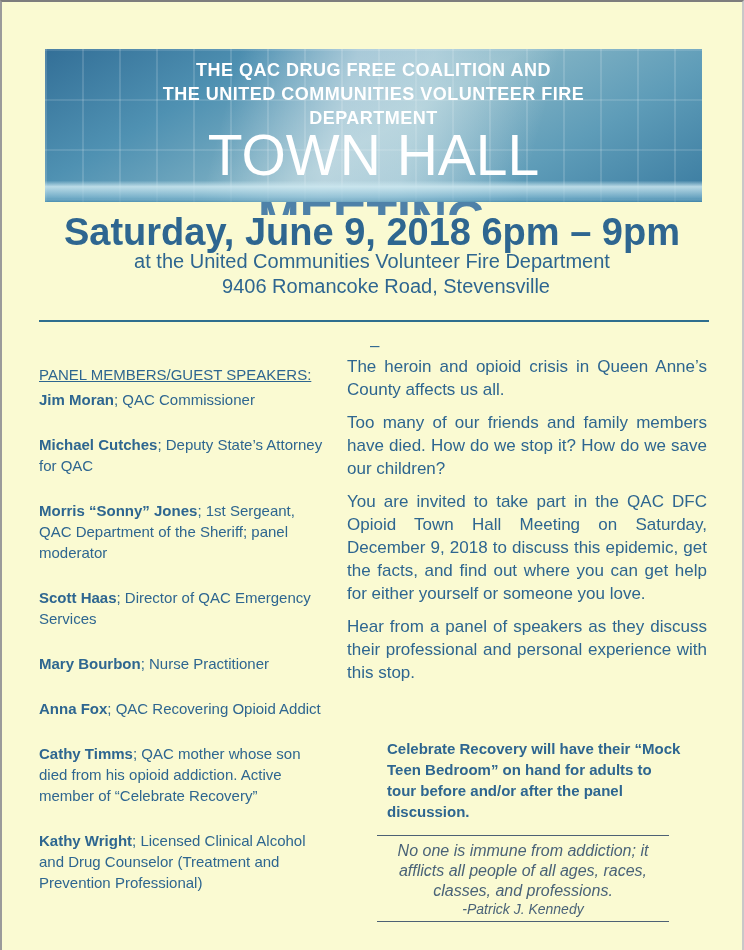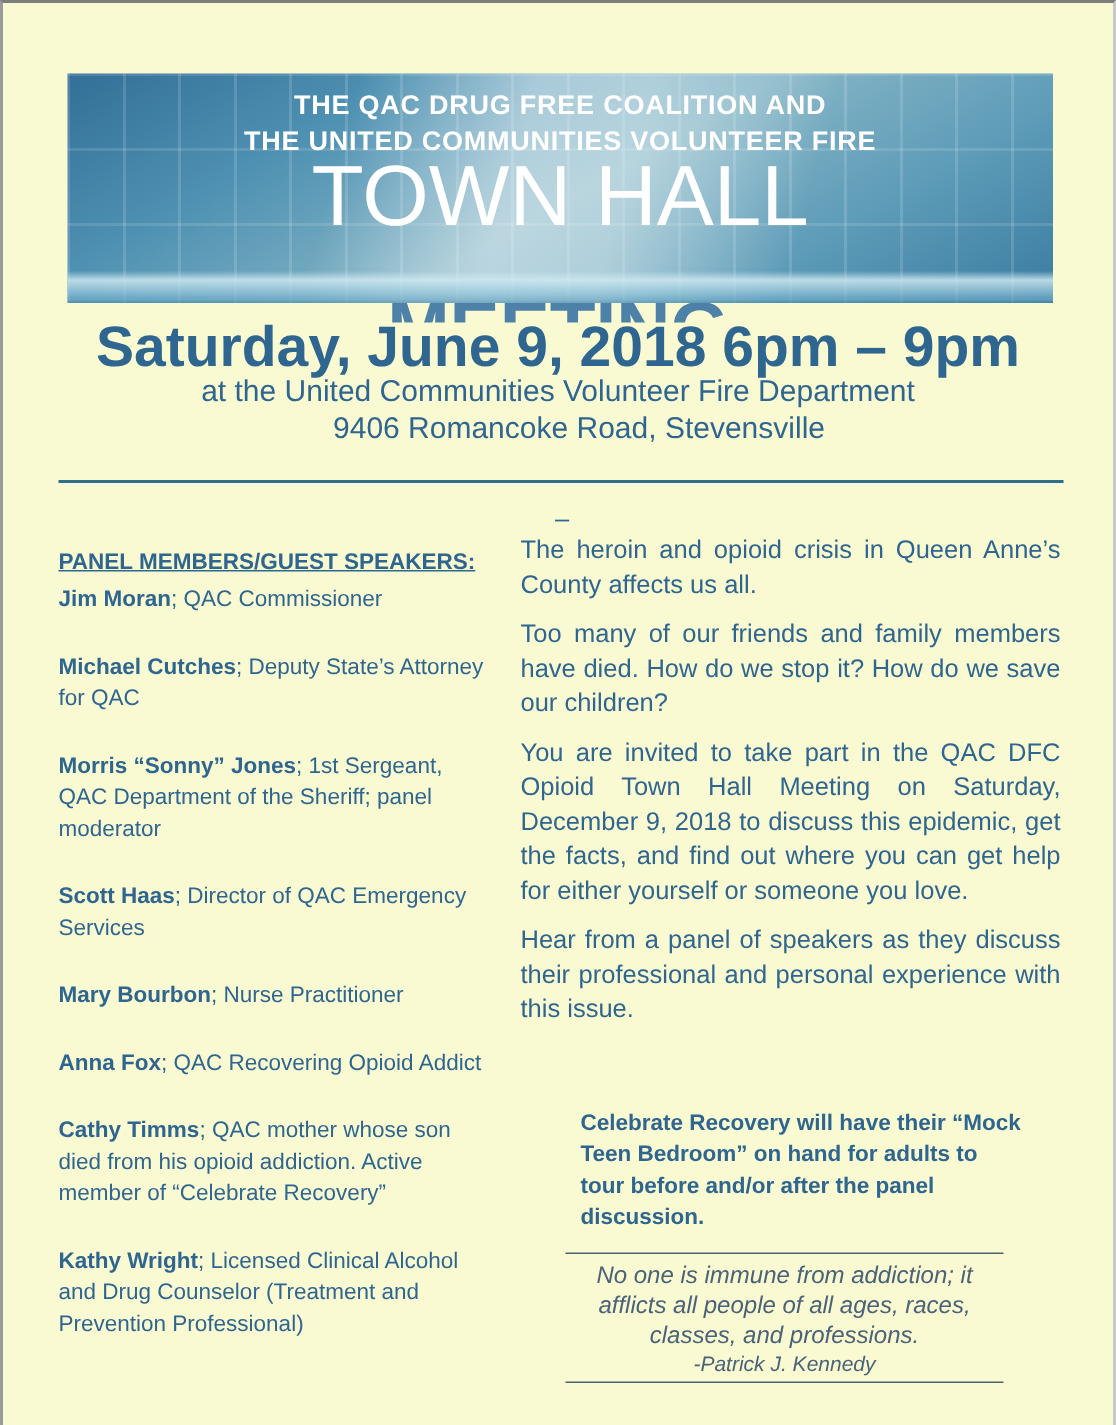--- a/index.html
+++ b/index.html
@@ -45,21 +45,21 @@
   }
   
   .date-block{position:absolute;left:0;top:214px;width:100%;text-align:center;}
   .date-line{font-size:38px;font-weight:bold;line-height:33px;}
   .venue-line{font-size:20px;line-height:25px;}
   .address-line{font-size:20px;line-height:25px;margin-left:28px;}
   
   .rule{position:absolute;left:37px;top:318px;width:670px;height:2px;}
   
   .left-col{position:absolute;left:37px;top:362px;width:292px;font-size:15px;line-height:21px;}
-  .panel-heading{font-weight:bold;margin:0 0 4px 0;}
+  .panel-heading{font-weight:normal;margin:0 0 4px 0;}
   .panel-heading .u{text-decoration:underline;}
   .member{margin:0 0 24px 0;}
   .member-name{font-weight:bold;}
   .right-col{position:absolute;left:345px;top:336px;width:360px;font-size:17px;line-height:23px;text-align:justify;}
   .lead-dash{margin:0 0 2px 23px;line-height:15px;text-align:left;}
   .para{margin:0 0 10px 0;}
   
   .note{
     position:absolute;left:385px;top:736px;width:332px;
     font-size:15px;font-weight:bold;line-height:21px;
@@ -79,20 +79,21 @@
 
   <div class="meeting-clip">
     <span class="meeting-word" style="color: rgb(78, 129, 168);">MEETING</span>
   </div>
 
   <div class="banner" style="color: rgb(255, 255, 255);">
     <div class="banner-heading">
 
     <div class="banner-heading-line">THE QAC DRUG FREE COALITION AND</div>
         <div class="banner-heading-line">THE UNITED COMMUNITIES VOLUNTEER FIRE</div>
+        <div class="banner-heading-line">DEPARTMENT</div>
       </div>
     <div class="banner-title">TOWN HALL</div>
   </div>
 
   <div class="date-block" style="color: rgb(46, 102, 144);">
     <div class="date-line">Saturday, June 9, 2018 6pm – 9pm</div>
     <div class="venue-line">at the United Communities Volunteer Fire Department</div>
     <div class="address-line">9406 Romancoke Road, Stevensville</div>
   </div>
 
@@ -120,21 +121,21 @@
       </div>
   </div>
 
   <div class="right-col">
     <p class="lead-dash">–</p>
     <div>
 
     <p class="para">The heroin and opioid crisis in Queen Anne’s County affects us all.</p>
         <p class="para">Too many of our friends and family members have died. How do we stop it? How do we save our children?</p>
         <p class="para">You are invited to take part in the QAC DFC Opioid Town Hall Meeting on Saturday, December 9, 2018 to discuss this epidemic, get the facts, and find out where you can get help for either yourself or someone you love.</p>
-        <p class="para">Hear from a panel of speakers as they discuss their professional and personal experience with this issue.</p>
+        <p class="para">Hear from a panel of speakers as they discuss their professional and personal experience with this stop.</p>
       </div>
   </div>
 
   <div class="note">
 
   <div class="note-line">Celebrate Recovery will have their “Mock</div>
       <div class="note-line">Teen Bedroom” on hand for adults to</div>
       <div class="note-line">tour before and/or after the panel</div>
       <div class="note-line">discussion.</div>
     </div>

